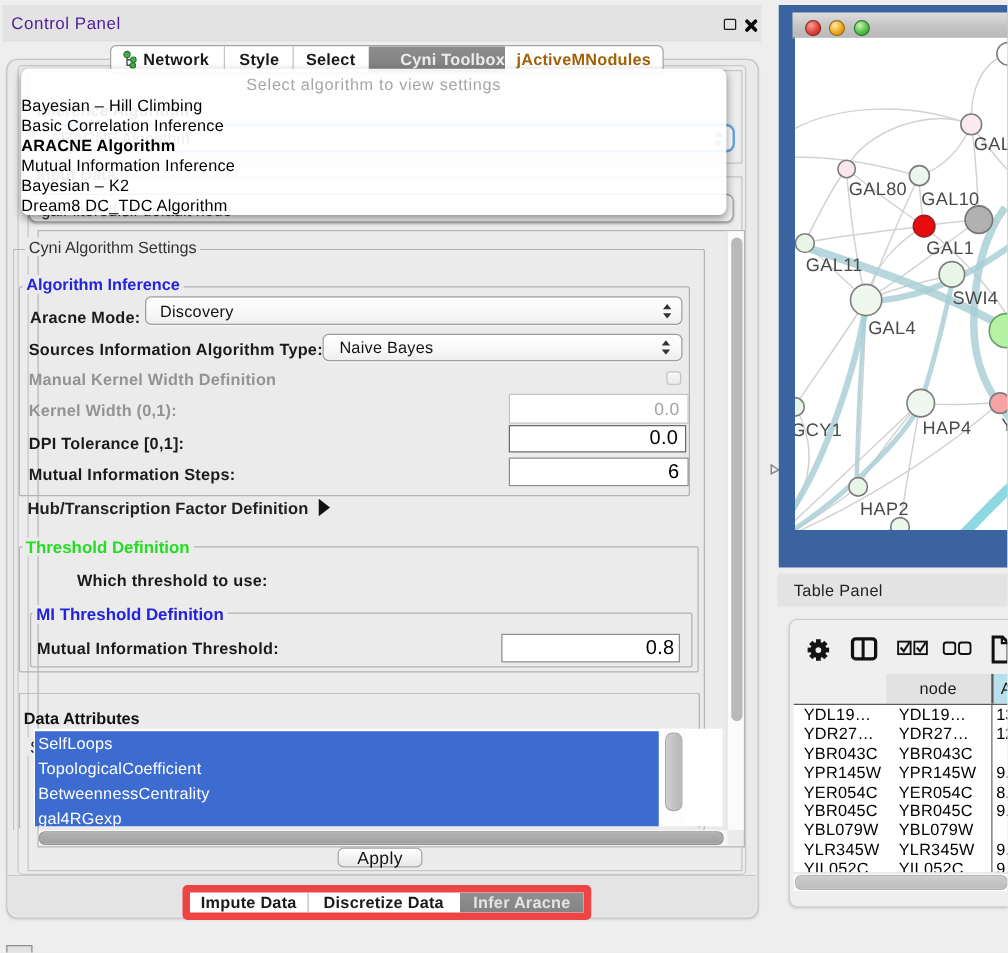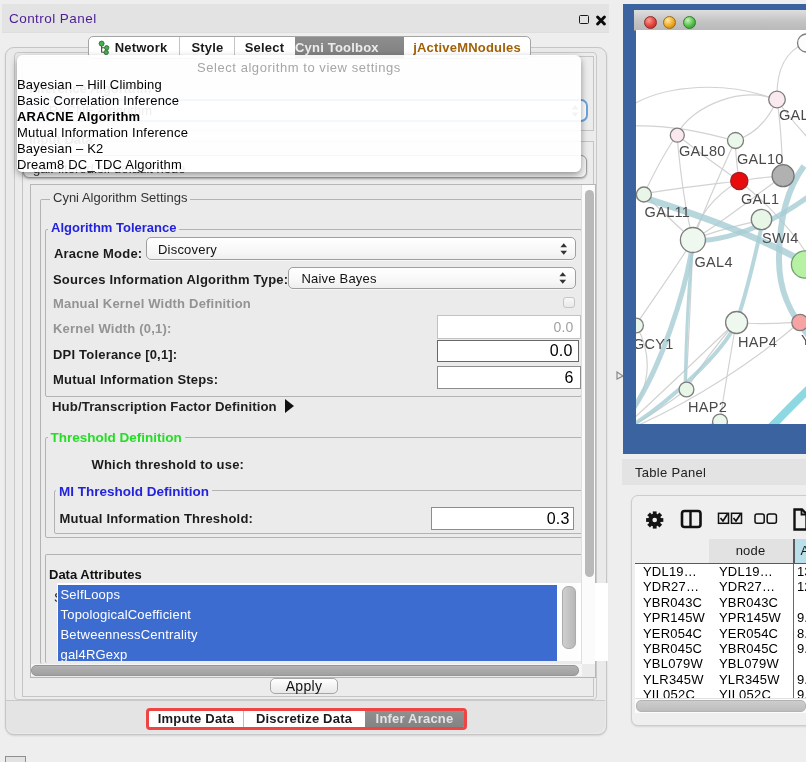--- a/index.html
+++ b/index.html
@@ -36,27 +36,27 @@
 <div class="ab" style="left:22px;top:56px;width:570px;height:73px;border:1px solid #c5c5c5;"></div>
 
 <div class="ab" style="left:22px;top:141px;width:570px;height:554px;border:1px solid #c5c5c5;"></div>
 
 <div class="ab" style="left:26px;top:99px;width:558px;height:19px;background:#ffffff;border:2.5px solid #6aa3dd;border-radius:7px;"></div>
 <svg class="ab" style="left:571px;top:105px;" width="8" height="12" viewBox="0 0 8 12">
     <path d="M4 0 L7.5 4.5 L0.5 4.5 Z" fill="#666"></path>
     <path d="M4 12 L7.5 7.5 L0.5 7.5 Z" fill="#666"></path>
   </svg>
 <div class="ab" style="left:29.5px;top:184px;width:564px;height:492px;background:#ebebeb;border:1px solid #b6b6b6;"></div>
-<div id="settings" class="ab" style="left:41px;top:166px;width:552px;height:497px;background:transparent;">
+<div id="settings" class="ab" style="left:11px;top:166px;width:552px;height:497px;background:transparent;">
 
 <div class="gbox" style="left:-1px;top:33px;width:552px;height:464px;border-bottom:none;"></div>
 <div class="gtitle" style="left:9px;top:24px;color:#333;">Cyni Algorithm Settings</div>
 
 <div class="gbox" style="left:4px;top:63px;width:535px;height:166px;"></div>
-<div class="gtitle" style="left:7px;top:54px;color:#2323dd;font-weight:bold;">Algorithm Tolerance</div>
+<div class="gtitle" style="left:7px;top:54px;color:#2323dd;font-weight:bold;">Algorithm Inference</div>
 
 <div class="ab lbl" style="left:13px;top:80px;">Aracne Mode:</div>
 <div class="combo" style="left:105px;top:71px;width:428px;height:21px;">
       <span class="ct">Discovery</span>
 <svg class="updn" viewBox="0 0 9 14">
         <path d="M4.5 0 L8.5 5 L0.5 5 Z" fill="#333"></path>
         <path d="M4.5 14 L8.5 9 L0.5 9 Z" fill="#333"></path>
       </svg>
     </div>
 
@@ -86,21 +86,21 @@
 
 <div class="gbox" style="left:4px;top:271px;width:542px;height:99px;"></div>
 <div class="gtitle" style="left:6.5px;top:263.5px;color:#25dd25;font-weight:bold;font-size:13.5px;">Threshold Definition</div>
 
 <div class="ab lbl" style="left:50.5px;top:291px;">Which threshold to use:</div>
 
 <div class="gbox" style="left:13px;top:323.5px;width:528px;height:42px;"></div>
 <div class="gtitle" style="left:15px;top:317.5px;color:#2323dd;font-weight:bold;font-size:13.5px;">MI Threshold Definition</div>
 
 <div class="ab lbl" style="left:18.5px;top:345px;">Mutual Information Threshold:</div>
-<div class="inp" style="left:389.5px;top:340.5px;width:138px;height:21px;border:1px solid #8d8d8d;font-size:16px;line-height:21px;padding-right:3px;">0.3</div>
+<div class="inp" style="left:389.5px;top:340.5px;width:138px;height:21px;border:1px solid #8d8d8d;font-size:16px;line-height:21px;padding-right:3px;">0.8</div>
 
 <div class="gbox" style="left:4px;top:388px;width:543px;height:108px;border-bottom:none;"></div>
 <div class="gtitle" style="left:10px;top:380px;color:#222;font-size:13.5px;letter-spacing:0.3px;margin-top:44px;">Sources for Network Inference <span style="display:inline-block;width:0;height:0;border-top:8px solid #222;border-left:9px solid transparent;border-right:9px solid transparent;vertical-align:2px;"></span></div>
 
 <div class="ab" style="left:8px;top:400.5px;font-weight:bold;font-size:13px;color:#111;">Data Attributes</div>
 
 <div class="ab" style="left:16px;top:417px;width:503px;height:78px;background:#ffffff;overflow:hidden;padding-left:48px;">
   <div style="position:absolute;left:1px;top:2px;width:498.5px;height:80px;background:#3d6cd1;"></div>
   <div style="position:absolute;left:3.5px;top:2px;width:490px;color:#fff;font-size:13px;line-height:20px;letter-spacing:0.2px;">SelfLoops<br>TopologicalCoefficient<br>BetweennessCentrality<br>gal4RGexp</div>
 </div>
@@ -111,37 +111,37 @@
 <div class="ab" style="left:581px;top:185px;width:13px;height:479px;background:#fbfbfb;border-left:1px solid #dedede;"></div>
 <div class="ab" style="left:584.5px;top:190px;width:9px;height:387px;background:#b9b9b9;border-radius:5px;"></div>
 
 <div class="ab" style="left:30.5px;top:664px;width:551px;height:12px;background:#f6f6f6;"></div>
 <div class="ab" style="left:31px;top:665px;width:546px;height:9px;background:linear-gradient(#b2b2b2,#a0a0a0);border:1px solid #969696;border-radius:5px;"></div>
 
 <div class="ab" style="left:270px;top:678px;width:66px;height:14px;background:linear-gradient(#ffffff,#f1f1f1 60%,#e8e8e8);border:1px solid #a5a5a5;border-radius:5px;text-align:center;font-size:14px;color:#111;letter-spacing:0.3px;line-height:15.5px;">Apply</div>
 <div class="ab" style="left:6px;top:700px;width:599px;height:1px;background:#c9c9c9;"></div>
 <div class="ab" style="left:6px;top:701px;width:599px;height:32px;background:#e4e4e4;border-radius:0 0 9px 9px;"></div>
 
-<div class="ab" style="left:146px;top:708px;width:315px;height:16px;background:#ffffff;border:3px solid #ef4444;border-radius:4px;overflow:hidden;font-size:13px;font-weight:bold;letter-spacing:0.2px;">
+<div class="ab" style="left:146px;top:708px;width:315px;height:16px;background:#ffffff;border:6px solid #ef4444;border-radius:4px;overflow:hidden;font-size:13px;font-weight:bold;letter-spacing:0.2px;">
   <div style="position:absolute;left:0;top:0;width:94px;height:16px;text-align:center;line-height:16px;color:#1a1a1a;border-right:1px solid #bdbdbd;">Impute Data</div>
   <div style="position:absolute;left:95px;top:0;width:120px;height:16px;text-align:center;line-height:16px;color:#1a1a1a;">Discretize Data</div>
   <div style="position:absolute;left:216px;top:0;width:99px;height:16px;text-align:center;line-height:16px;color:#e4e4e4;background:linear-gradient(#909090,#838383);">Infer Aracne</div>
 </div>
 
 <div class="ab" style="left:88px;top:36px;width:441px;height:21px;background:#ffffff;border:1px solid #a5a5a5;border-radius:5px;overflow:hidden;font-size:13px;font-weight:bold;letter-spacing:0.2px;">
   <div style="position:absolute;left:0;top:0;width:91px;height:21px;line-height:21px;color:#1a1a1a;border-right:1px solid #c4c4c4;text-align:center;padding-left:14px;box-sizing:border-box;">Network</div>
   <svg style="position:absolute;left:9px;top:3px;" width="14" height="16" viewBox="0 0 14 16">
     <path d="M3.6 5 L3.6 12.5 M3.6 7.8 L6.5 7.8 M3.6 12.2 L6 12.2" stroke="#4a4a4a" stroke-width="1.1" fill="none"></path>
     <circle cx="3.6" cy="3.6" r="2.5" fill="#43b04d" stroke="#2a7031" stroke-width="0.9"></circle>
     <circle cx="8.7" cy="7.8" r="2.2" fill="#43b04d" stroke="#2a7031" stroke-width="0.9"></circle>
     <circle cx="8.2" cy="12.4" r="2.2" fill="#43b04d" stroke="#2a7031" stroke-width="0.9"></circle>
   </svg>
   <div style="position:absolute;left:92px;top:0;width:53px;height:21px;line-height:21px;color:#1a1a1a;border-right:1px solid #c4c4c4;text-align:center;">Style</div>
   <div style="position:absolute;left:146px;top:0;width:59px;height:21px;line-height:21px;color:#1a1a1a;text-align:center;">Select</div>
-  <div style="position:absolute;left:206px;top:0;width:109px;height:21px;line-height:21px;color:#ececec;background:linear-gradient(#8d8d8d,#7f7f7f);text-align:left;">Cyni Toolbox</div>
+  <div style="position:absolute;left:206px;top:0;width:109px;height:21px;line-height:21px;color:#ececec;background:linear-gradient(#8d8d8d,#7f7f7f);text-align:right;">Cyni Toolbox</div>
   <div style="position:absolute;left:315px;top:0;width:126px;height:21px;line-height:21px;color:#a16207;text-align:center;">jActiveMNodules</div>
 </div>
 
 <div class="ab" style="left:29px;top:81px;font-weight:bold;font-size:13px;color:#333;">Inference Algorithm</div>
 <div class="ab" style="left:40px;top:103px;font-size:13px;color:#222;">ARACNE Algorithm</div>
 <div class="ab" style="left:29px;top:132px;font-weight:bold;font-size:13px;color:#333;">Input Data</div>
 
 <div class="ab" style="left:23px;top:155px;width:553px;height:17px;background:#f4f4f4;border:1px solid #9d9d9d;border-radius:6px;box-shadow:0 1px 2px rgba(0,0,0,0.25);font-size:13px;color:#333;line-height:17px;padding-left:9px;padding-top:4px;box-sizing:content-box;">galFiltered.sif default node</div>
 
 <div class="ab" style="left:17px;top:55px;width:564px;height:117px;background:rgba(255,255,255,0.92);border-radius:6px;box-shadow:0 3px 7px rgba(0,0,0,0.4);"></div>

